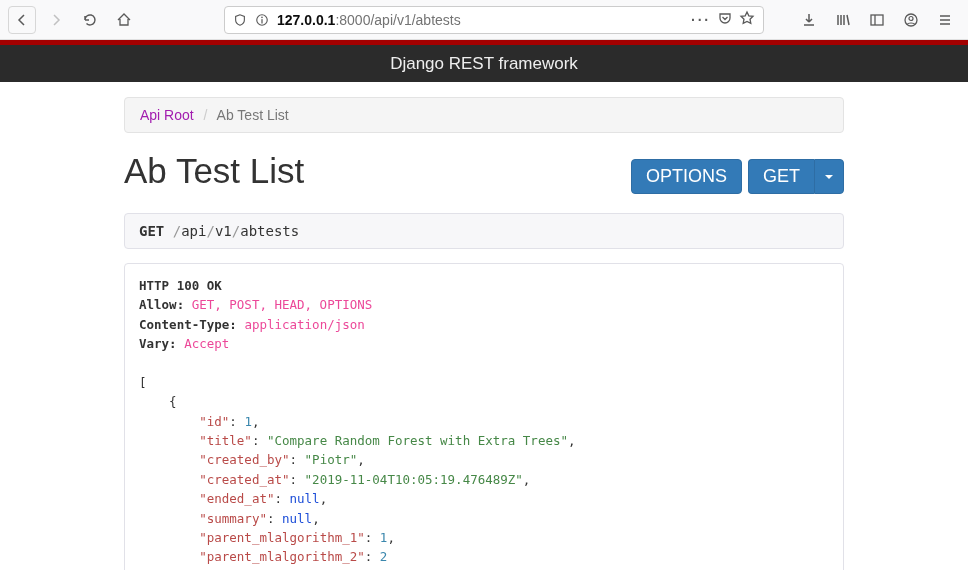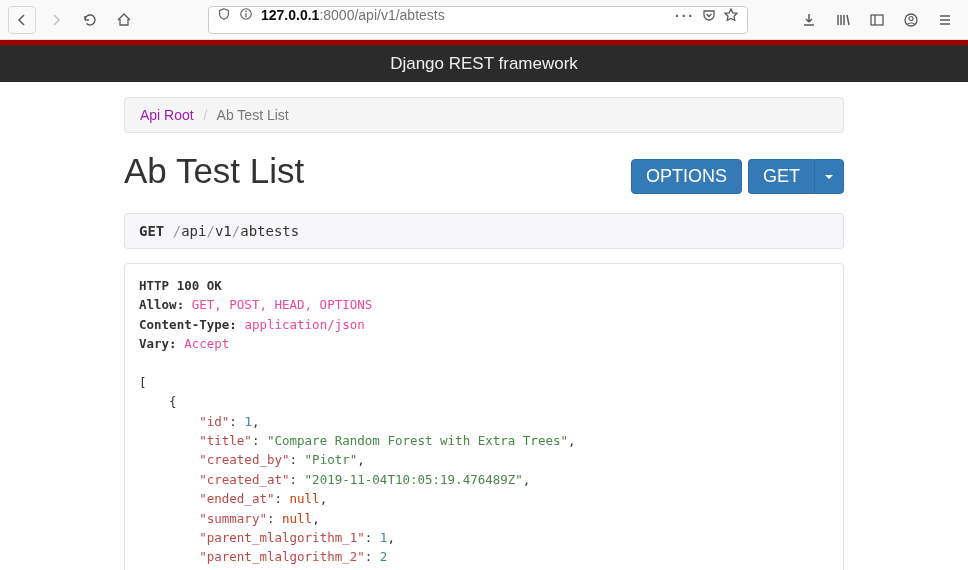--- a/index.html
+++ b/index.html
@@ -25,27 +25,27 @@
     width: 28px; height: 28px;
     display: flex; align-items: center; justify-content: center;
     color: #5a5a5a;
     border-radius: 4px;
     cursor: pointer;
   }
   .nav-btn.disabled { opacity: 0.35; }
   .nav-btn svg { width: 16px; height: 16px; }
   .urlbar {
     flex: 0 0 540px;
-    margin-left: 64px;
+    margin-left: 80px;
     height: 28px;
     background: #fff;
     border: 1px solid #ccc;
     border-radius: 4px;
     display: flex;
-    align-items: flex-start;
+    align-items: center;
     padding: 0 8px;
     gap: 8px;
     font-size: 14px;
   }
   .urlbar .shield, .urlbar .info {
     width: 14px; height: 14px;
     display:flex;align-items:center;justify-content:center;
   }
   .urlbar .shield svg, .urlbar .info svg { width: 14px; height: 14px; }
   .urlbar .url-text { flex: 1; display: flex; align-items: baseline; }
@@ -149,21 +149,21 @@
     line-height: 1.55;
     white-space: pre;
     overflow-x: auto;
   }
   .resp .b { font-weight: 700; }
   .resp .hv  { color: #ec4899; } 
   .resp .punc { color: #333; }
   .resp .key { color: #b94a48; }  
   .resp .str { color: #468847; }  
   .resp .num { color: #3a87ad; }  
-  .resp .null { color: #c2410c; }
+  .resp .null { color: #1d4ed8; }
 </style>
 </head>
 <body>
 
 <div class="browser-chrome">
   <div class="nav-btn" style="border:1px solid #d7d7d7;border-radius:4px;">
     <svg viewBox="0 0 16 16">
         <path fill="none" stroke="currentColor" stroke-width="1.5" d="M10 3 5 8l5 5"></path>
       </svg>
   </div>

